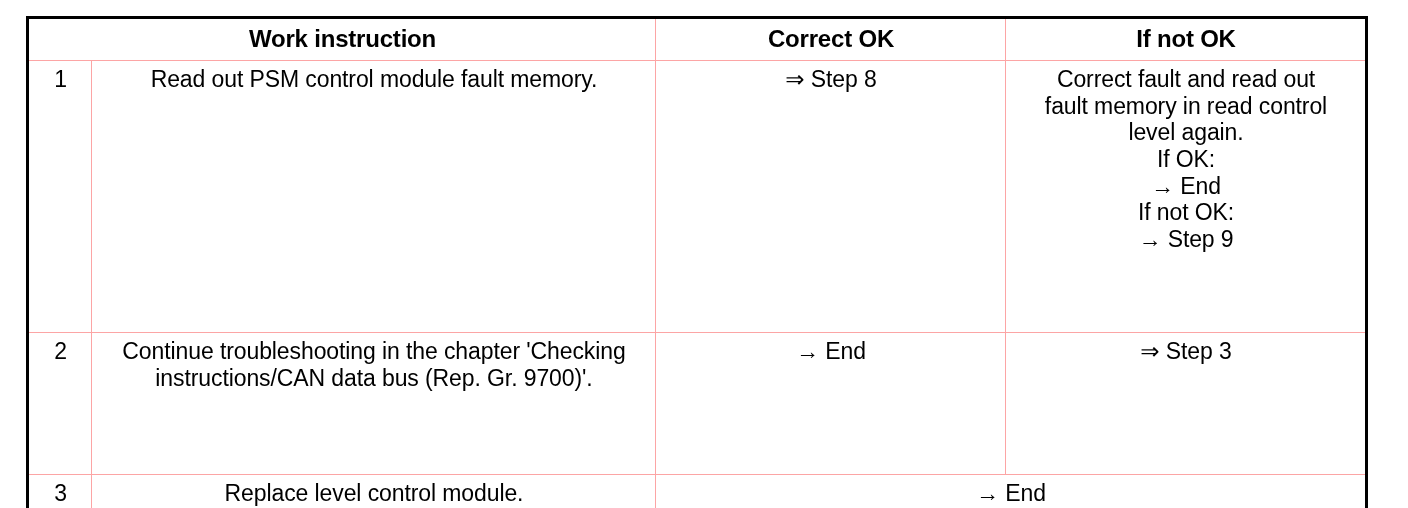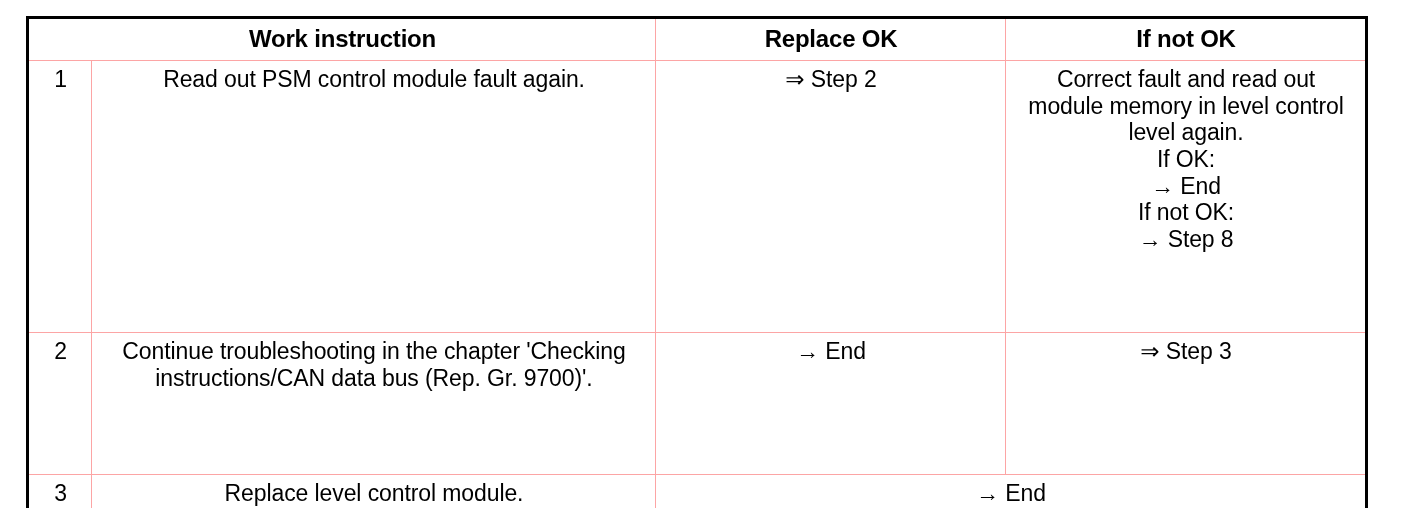--- a/index.html
+++ b/index.html
@@ -75,38 +75,38 @@
     <colgroup>
       <col class="col-num">
       <col class="col-desc">
       <col class="col-ok">
       <col class="col-nok">
     </colgroup>
 
     <thead>
       <tr class="hdr">
         <th colspan="2">Work instruction</th>
-        <th>Replace OK</th>
+        <th>Correct OK</th>
         <th>If not OK</th>
       </tr>
     </thead>
 
     <tbody>
       <tr class="row1">
         <td class="cell-num">1</td>
-        <td class="cell-desc">Read out PSM control module fault again.</td>
-        <td class="cell-ok">⇒ Step 2</td>
+        <td class="cell-desc">Read out PSM control module fault memory.</td>
+        <td class="cell-ok">⇒ Step 8</td>
         <td class="cell-nok nok-lines">
           <span>Correct fault and read out</span>
-          <span>module memory in level control</span>
+          <span>fault memory in read control</span>
           <span>level again.</span>
           <span>If OK:</span>
           <span class="arrow-line">→ End</span>
           <span>If not OK:</span>
-          <span class="arrow-line">→ Step 8</span>
+          <span class="arrow-line">→ Step 9</span>
         </td>
       </tr>
 
       <tr class="row2">
         <td class="cell-num">2</td>
         <td class="cell-desc">Continue troubleshooting in the chapter 'Checking instructions/CAN data bus (Rep. Gr. 9700)'.</td>
         <td class="cell-ok">→ End</td>
         <td class="cell-nok">⇒ Step 3</td>
       </tr>
 

